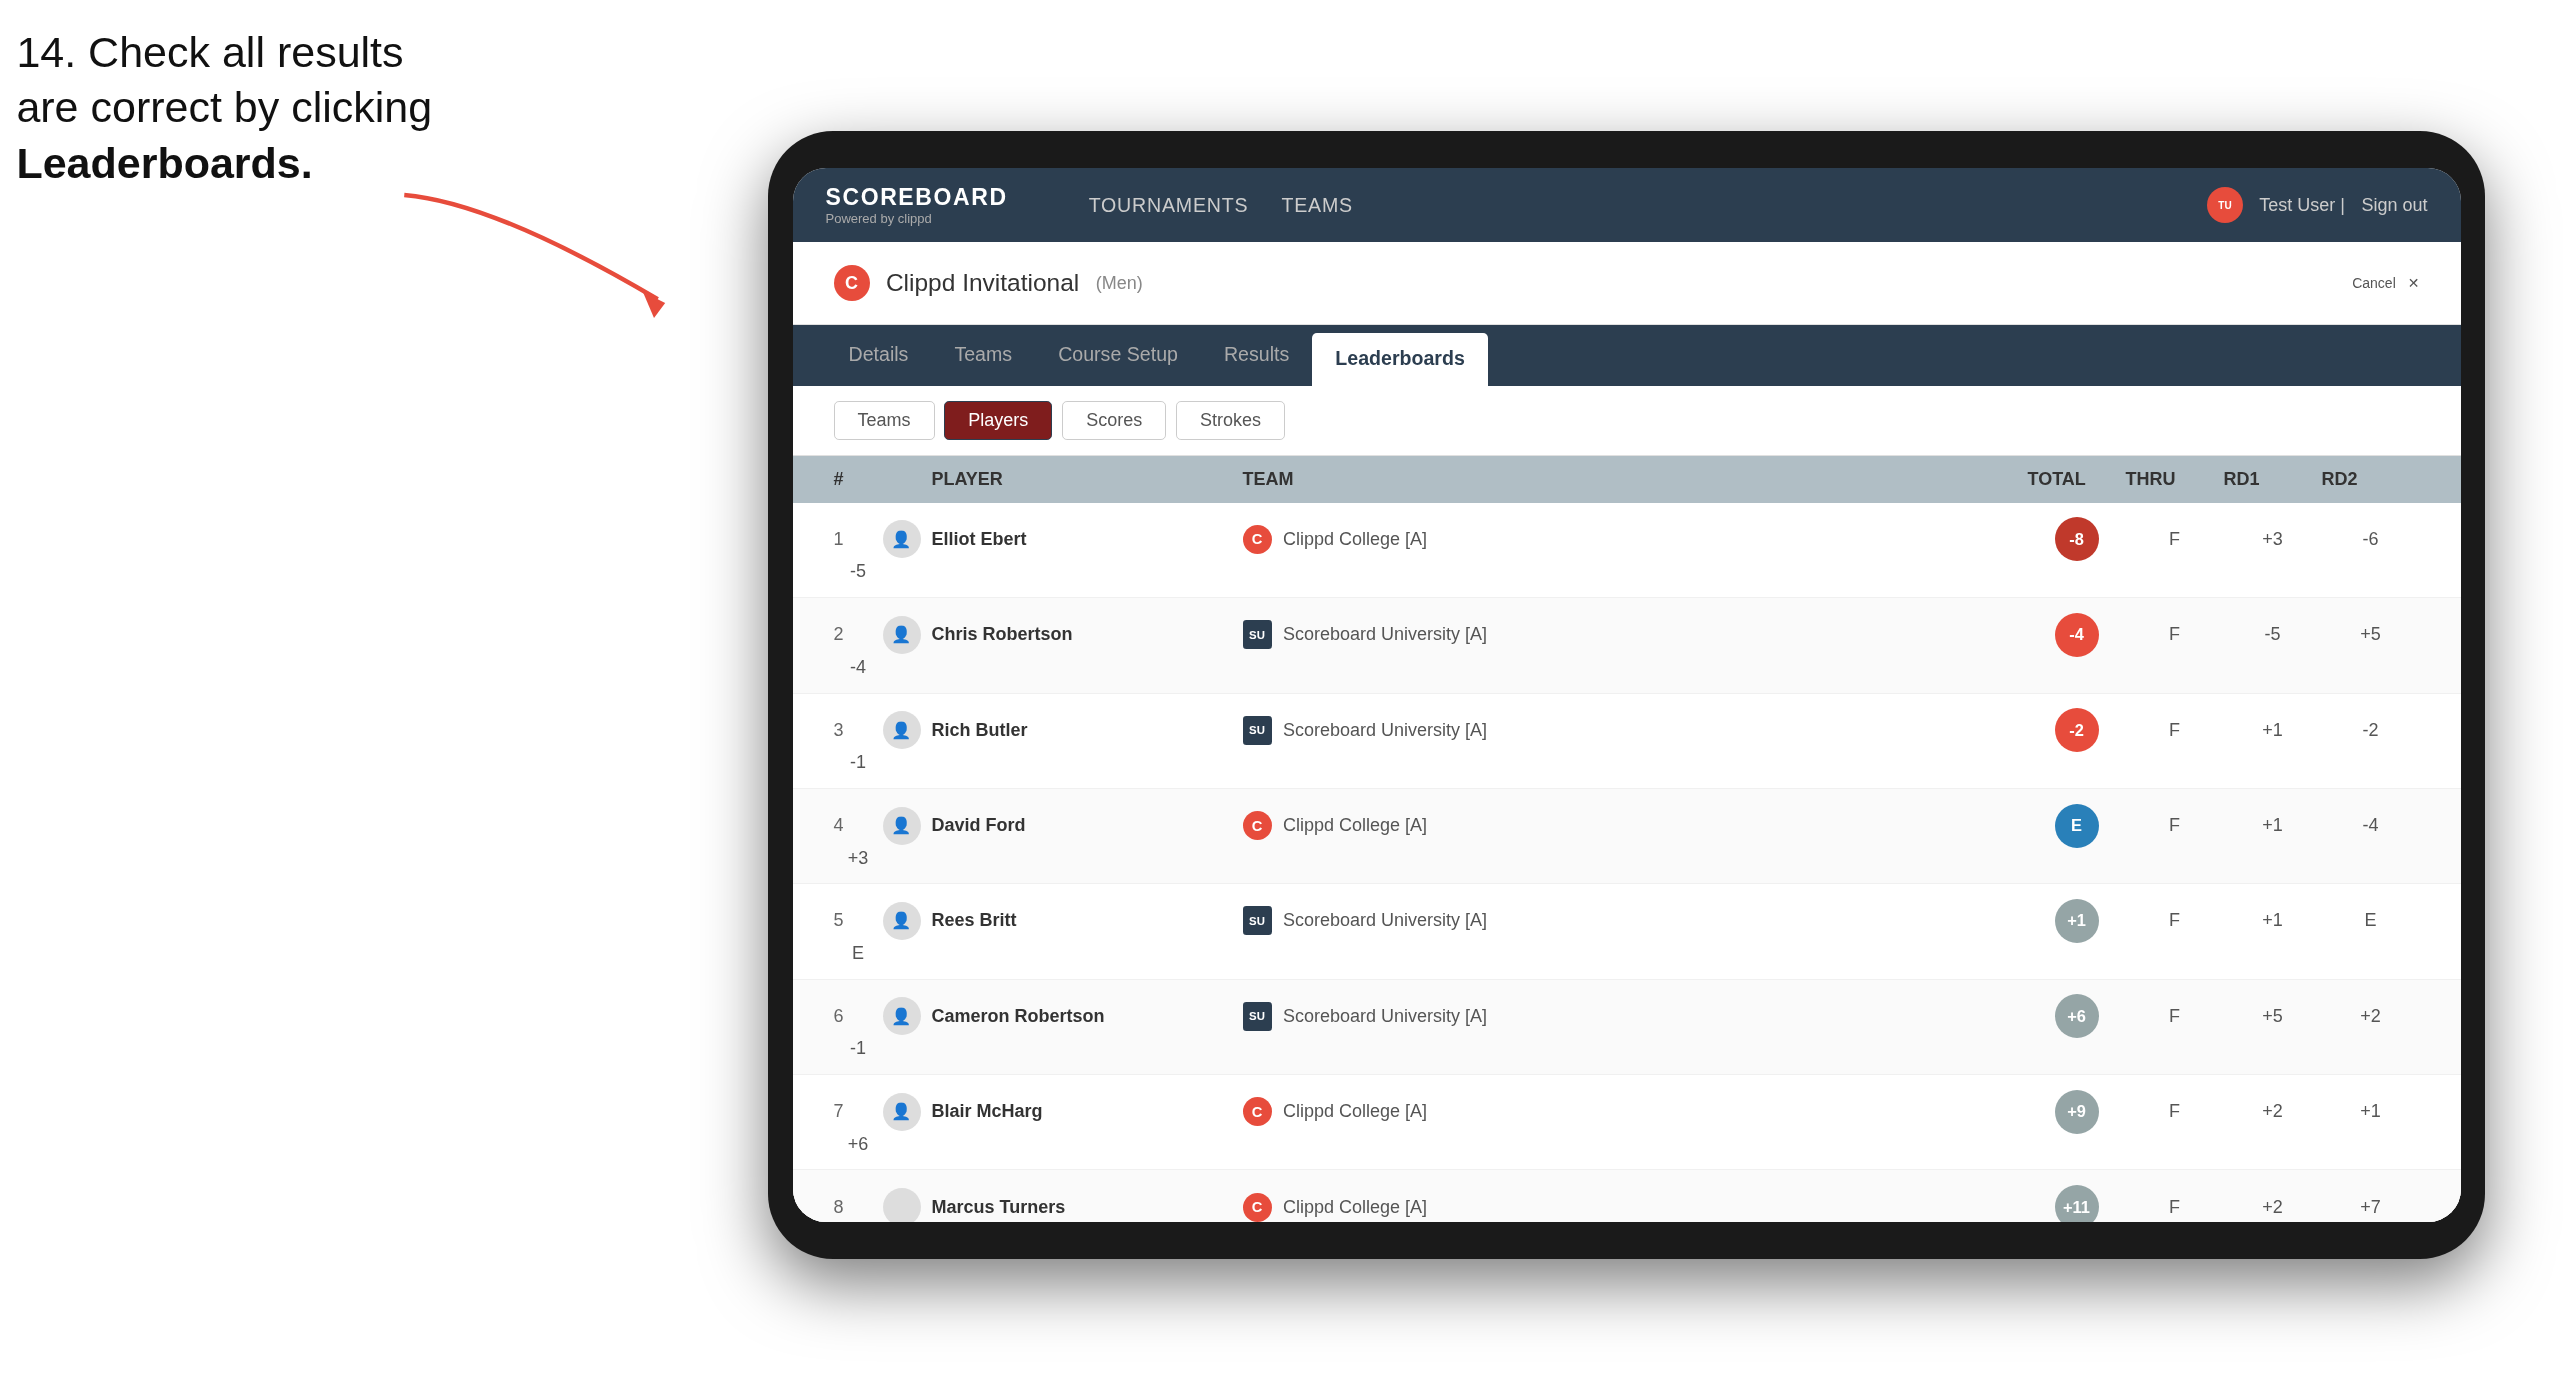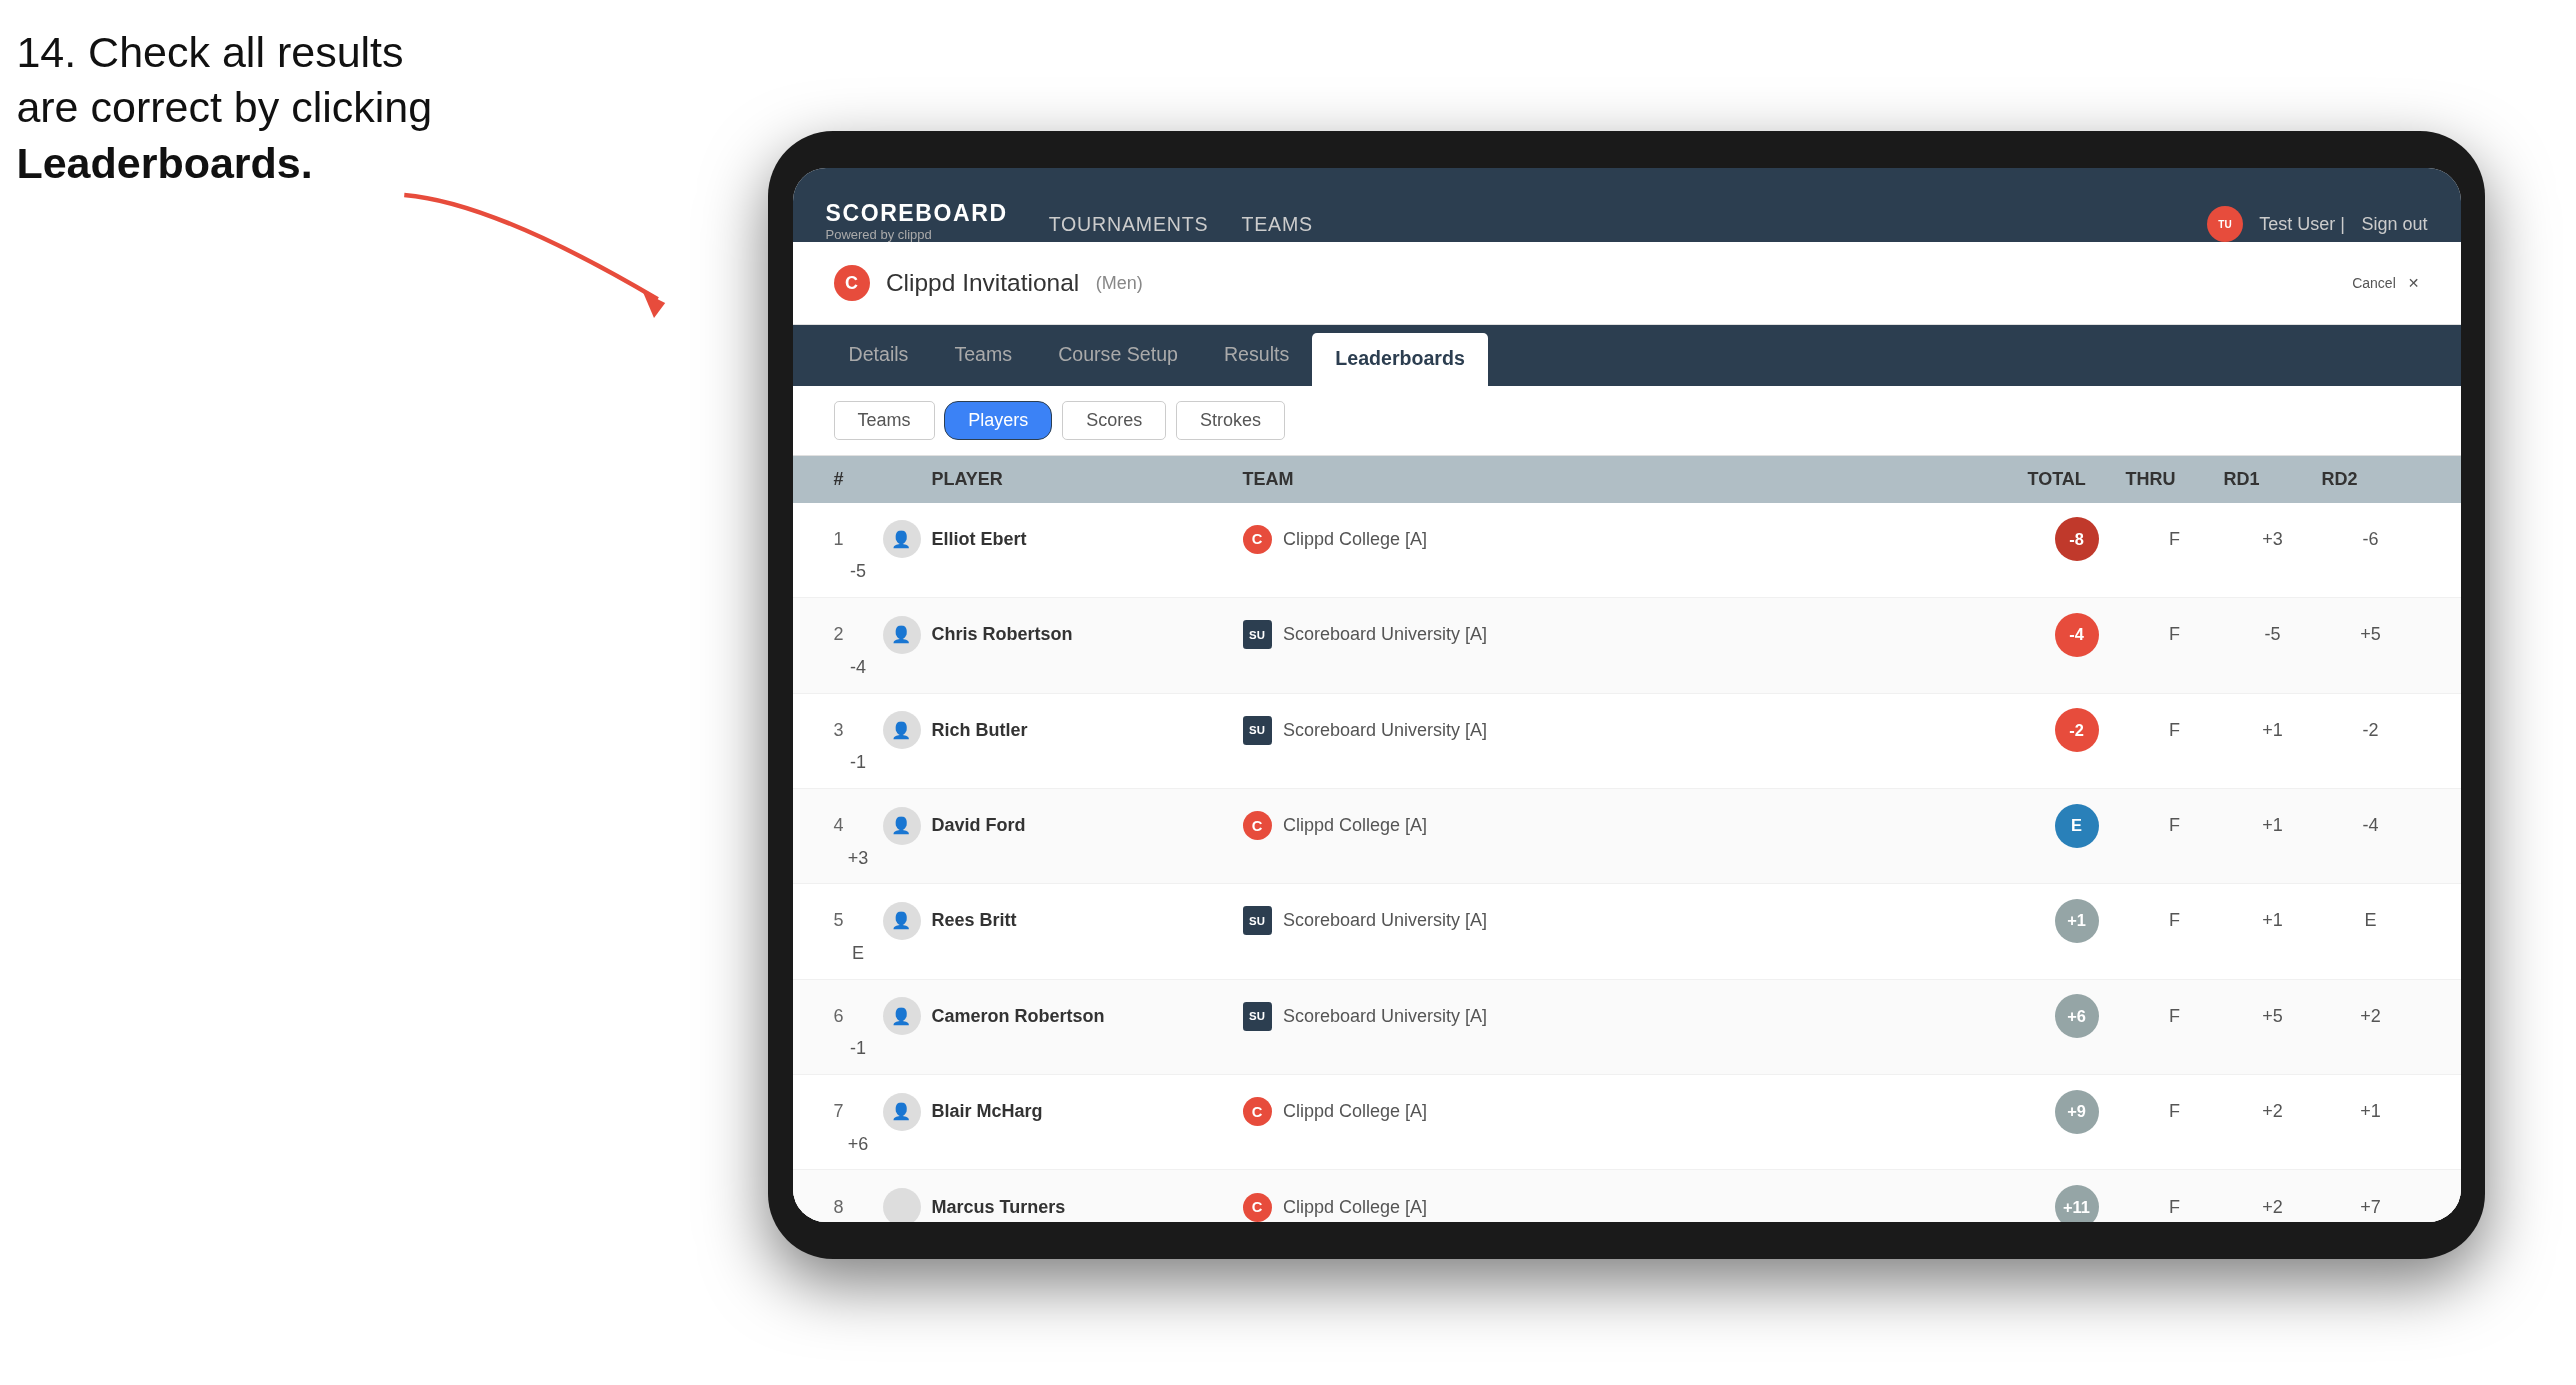--- a/index.html
+++ b/index.html
@@ -53,24 +53,25 @@
       border-radius: 33px;
       overflow: hidden;
       display: flex;
       flex-direction: column;
     }
 
     
     .top-nav {
       background: #2c3e50;
       display: flex;
-      align-items: flex-end;
+      align-items: center;
       padding: 0 33px;
       height: 74px;
       flex-shrink: 0;
+      gap: 40px;
     }
     .logo-area {
       display: flex;
       flex-direction: column;
       margin-right: 41px;
     }
     .logo-text {
       font-size: 23px;
       font-weight: 800;
       color: #fff;
@@ -198,24 +199,23 @@
     .filter-btn {
       padding: 8.2px 23px;
       border: 0.8px solid #ccc;
       border-radius: 4.9px;
       font-size: 18px;
       cursor: pointer;
       background: #fff;
       color: #555;
     }
     .filter-btn.active {
-      background: #3b82f6;
+      background: #7f1d1d;
       color: #fff;
       border-color: #2c3e50;
-      border-radius: 14px;
     }
 
     
     .table-header {
       background: #b0bec5;
       display: grid;
       grid-template-columns: 49px 49px 311px 409px 1fr 98px 98px 98px 98px;
       padding: 13px 41px;
       font-size: 18px;
       font-weight: 600;

